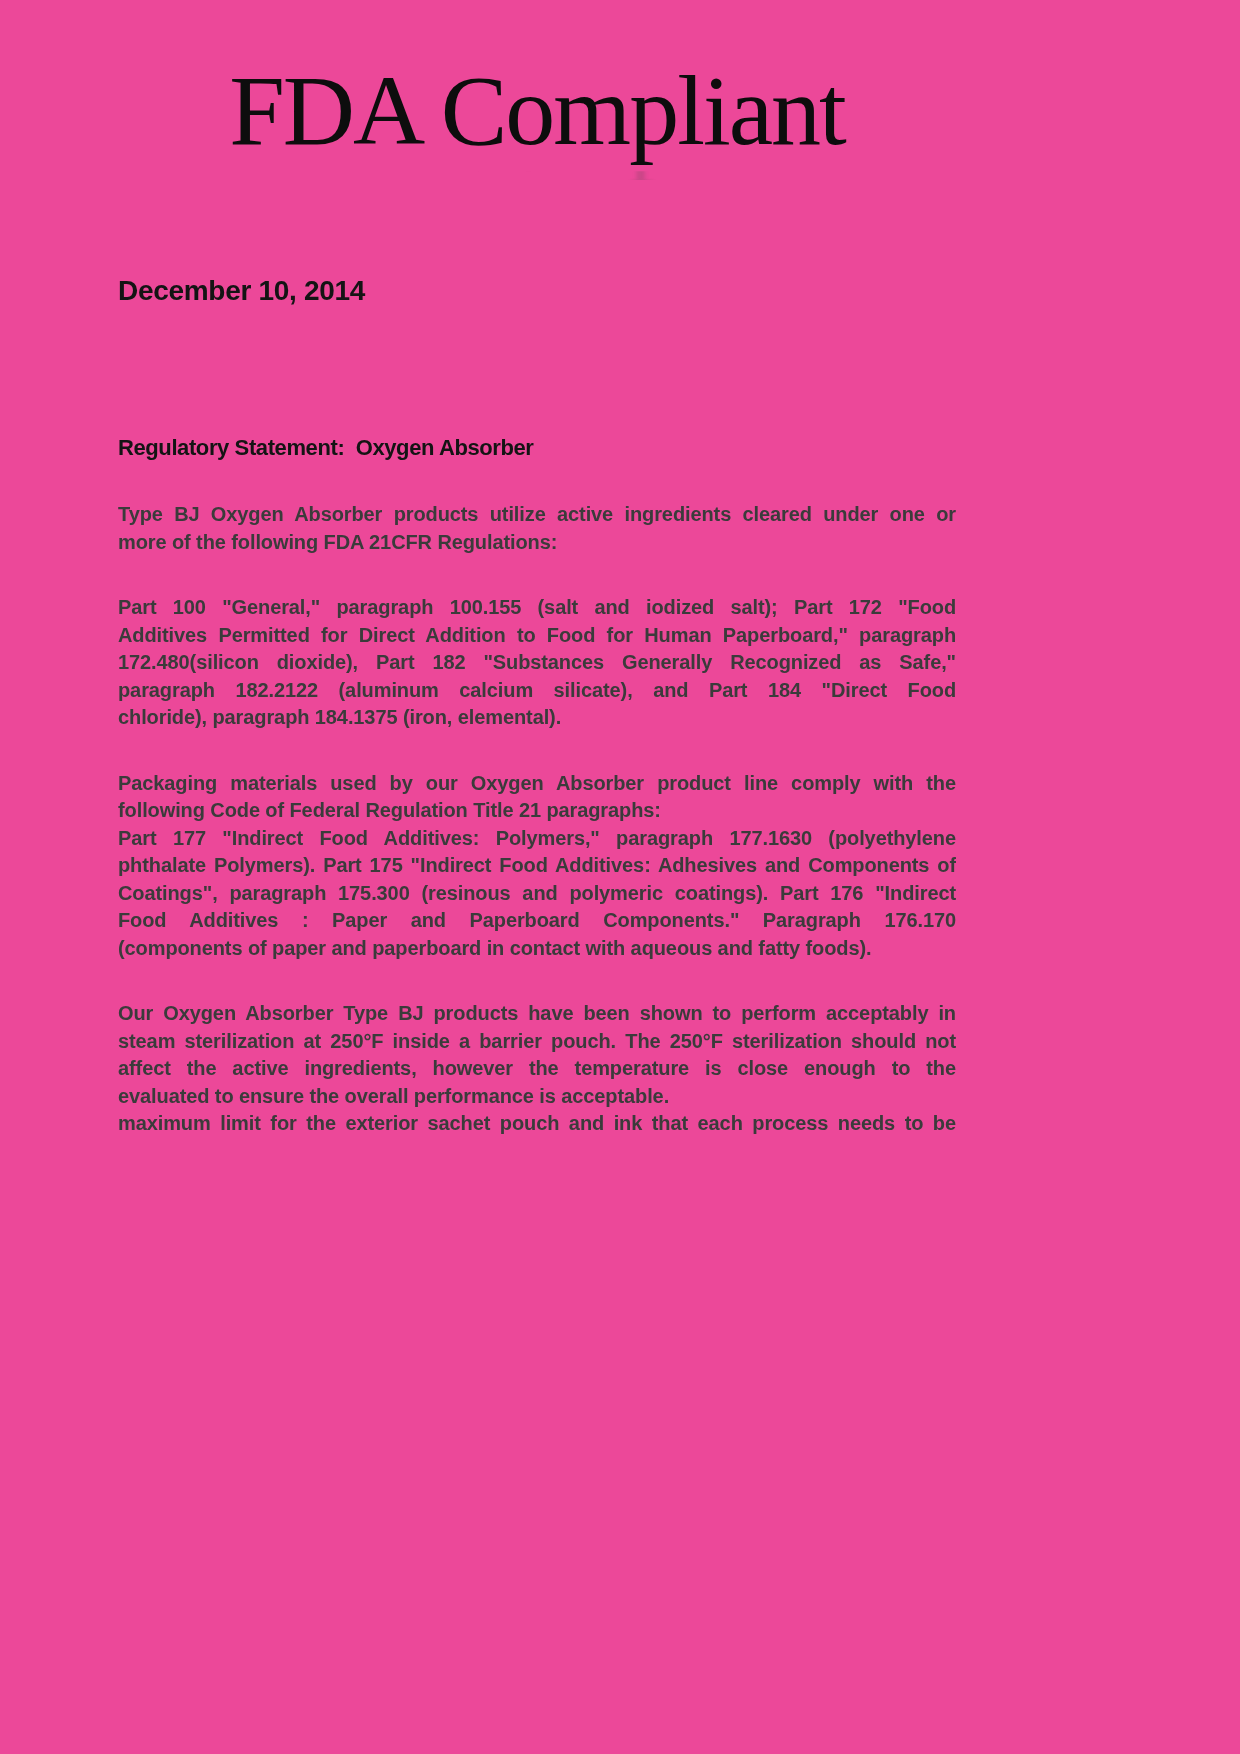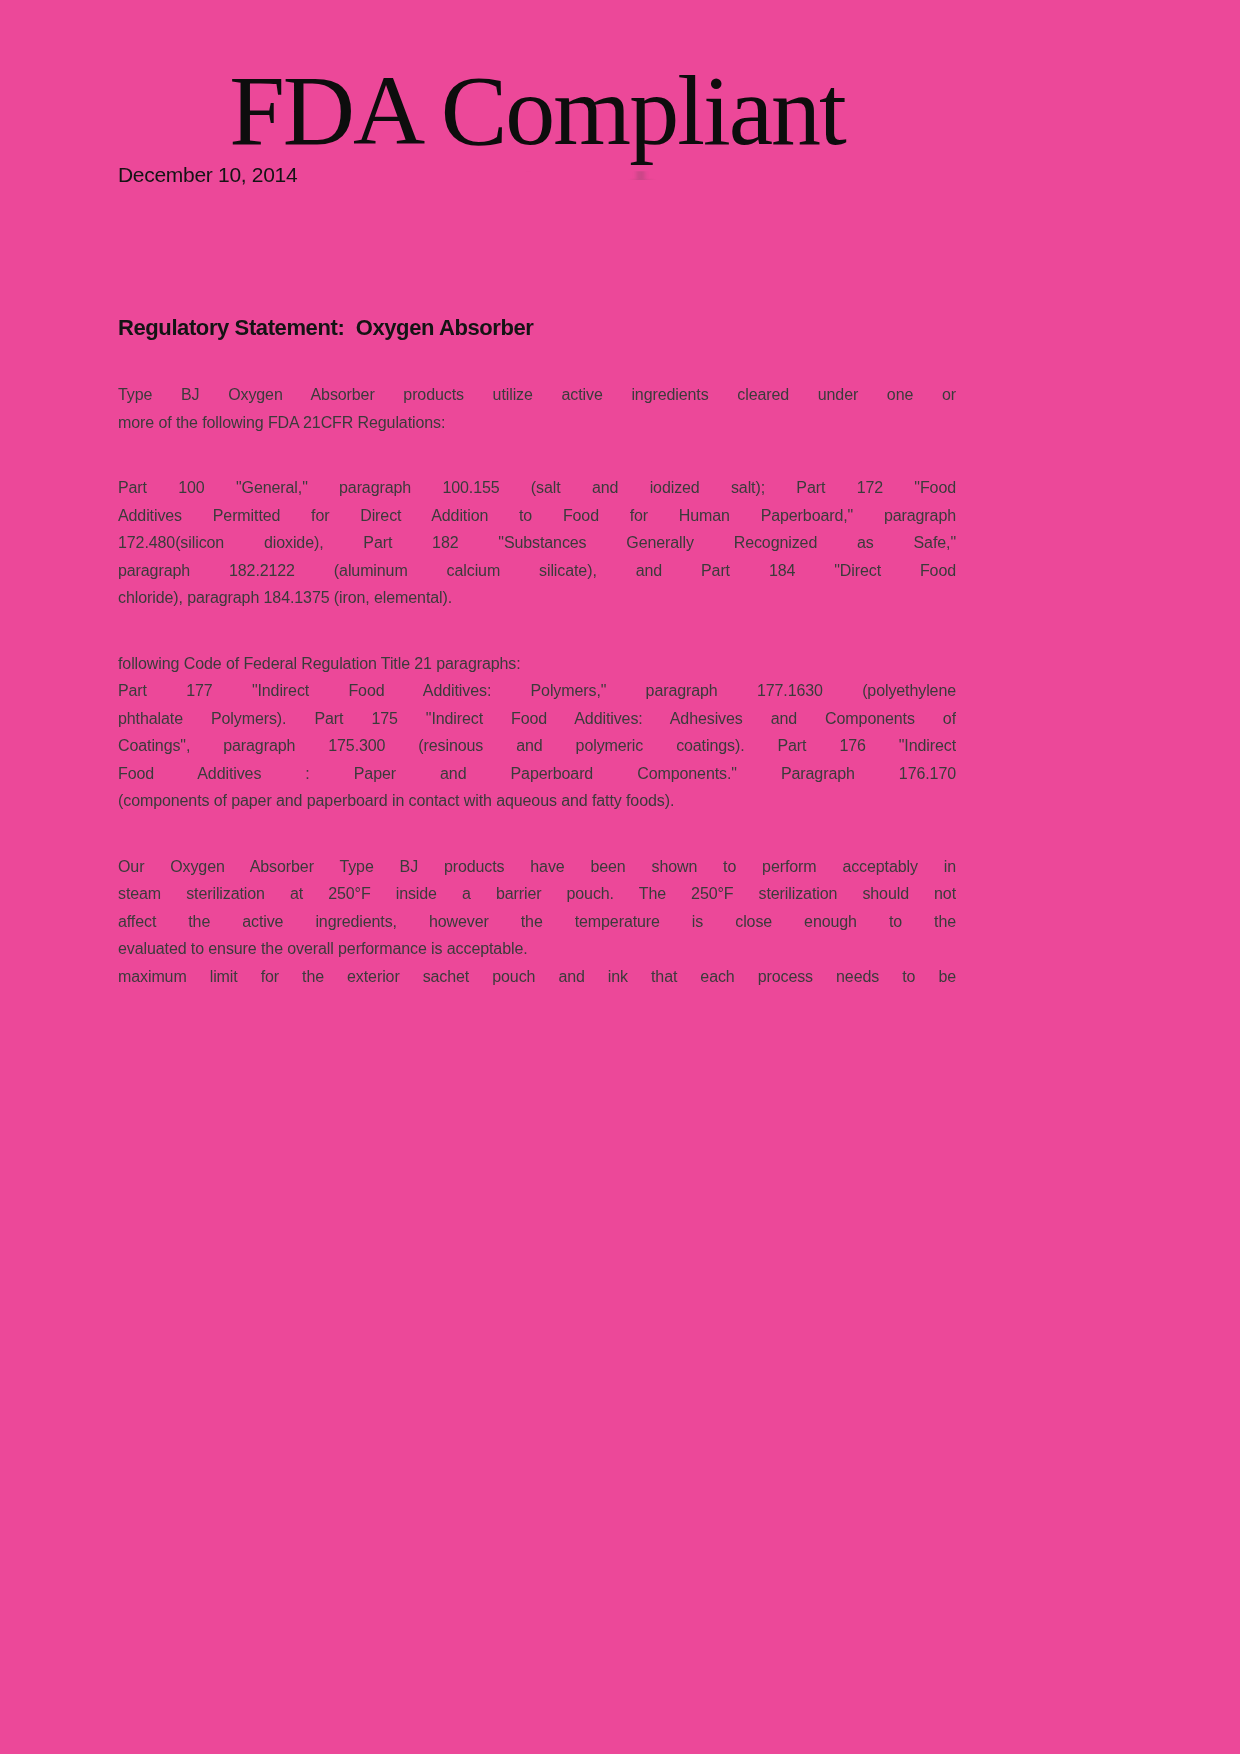--- a/index.html
+++ b/index.html
@@ -33,45 +33,47 @@
     left:0; top:0; width:100%;
     transform:translateY(17px) scaleY(0.6);
     transform-origin:bottom;
     clip-path:inset(86% 4% 0 4%);
     opacity:0.20;
     filter:blur(2px);
     color:#444;
     pointer-events:none;
   }
   .doc-date {
-    font-size:21px;
-    font-weight:normal;
+    margin-top:112px;
+    font-size:28px;
+    font-weight:bold;
     letter-spacing:-0.3px;
     color:#141414;
   }
   .section-heading {
     margin-top:128px;
     font-size:22px;
     font-weight:bold;
     letter-spacing:-0.4px;
     color:#141414;
     white-space:pre;
   }
   .para { margin-top:38px; }
   .para.first { margin-top:40px; }
   .line {
-    font-size:16px;
+    font-size:20px;
     line-height:27.5px;
     color:#3b3b3b;
     letter-spacing:-0.1px;
     text-align:justify;
     text-align-last:justify;
     white-space:normal;
     overflow:hidden;
     max-height:27.5px;
+    font-weight:bold;
   }
   .line.noj {
     text-align:center;
     text-align-last:left;
   }
 </style>
 </head>
 <body>
 
 <div class="page">
@@ -93,20 +95,21 @@
 
     <div class="para">
       <div class="line">Part 100 "General," paragraph 100.155 (salt and iodized salt); Part 172 "Food</div>
       <div class="line">Additives Permitted for Direct Addition to Food for Human Paperboard," paragraph</div>
       <div class="line">172.480(silicon dioxide), Part 182 "Substances Generally Recognized as Safe,"</div>
       <div class="line">paragraph 182.2122 (aluminum calcium silicate), and Part 184 "Direct Food</div>
       <div class="line noj">chloride), paragraph 184.1375 (iron, elemental).</div>
     </div>
 
     <div class="para">
+      <div class="line">Packaging materials used by our Oxygen Absorber  product line comply with the</div>
       <div class="line noj">following Code of Federal Regulation Title 21 paragraphs:</div>
       <div class="line">Part 177 "Indirect Food Additives: Polymers," paragraph 177.1630 (polyethylene</div>
       <div class="line">phthalate Polymers). Part 175 "Indirect Food Additives: Adhesives and Components of</div>
       <div class="line">Coatings", paragraph 175.300 (resinous and polymeric coatings). Part 176 "Indirect</div>
       <div class="line">Food Additives : Paper and Paperboard Components."  Paragraph 176.170</div>
       <div class="line noj">(components of paper and paperboard in contact with aqueous and fatty foods).</div>
     </div>
 
     <div class="para">
       <div class="line">Our Oxygen Absorber Type BJ products have been shown to perform acceptably in</div>

